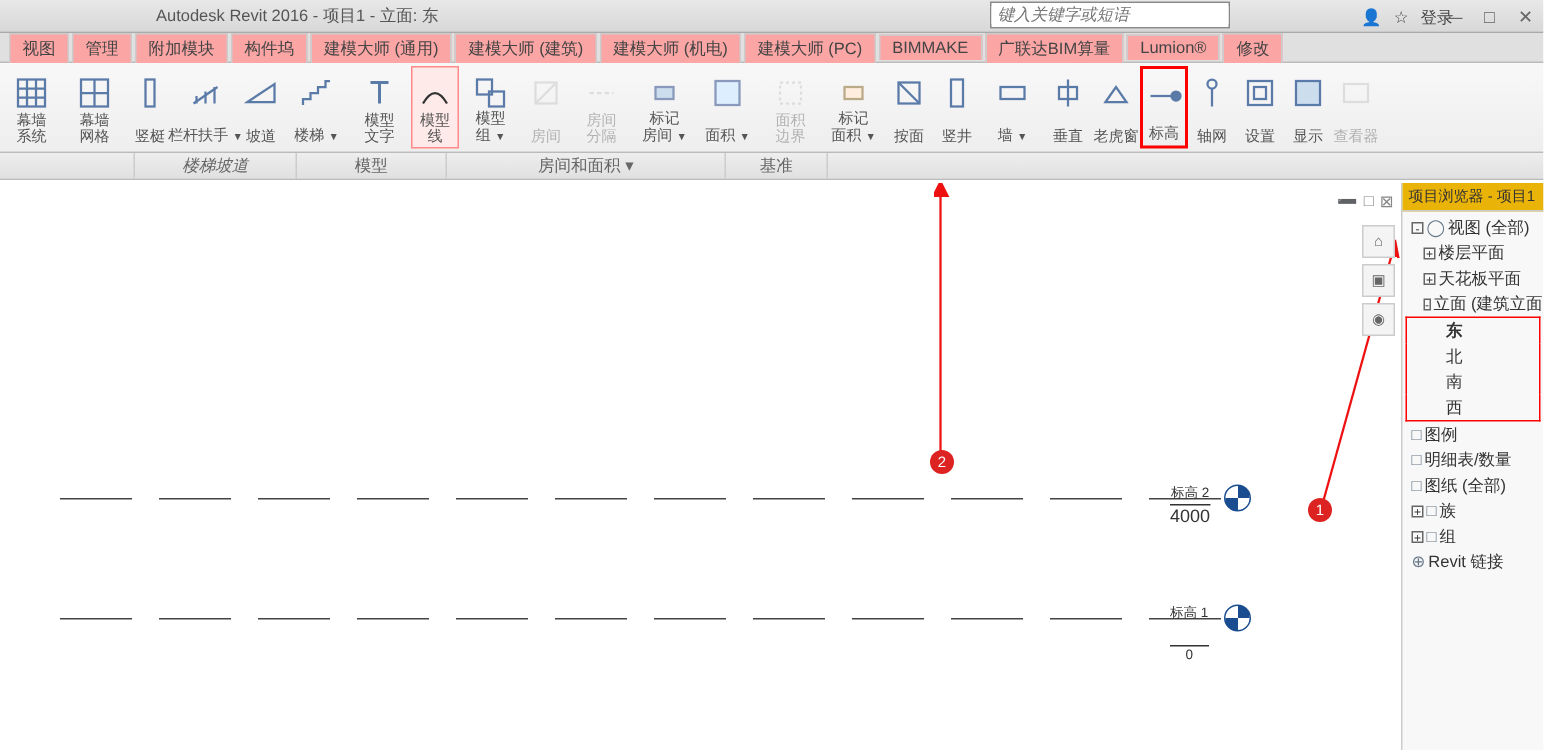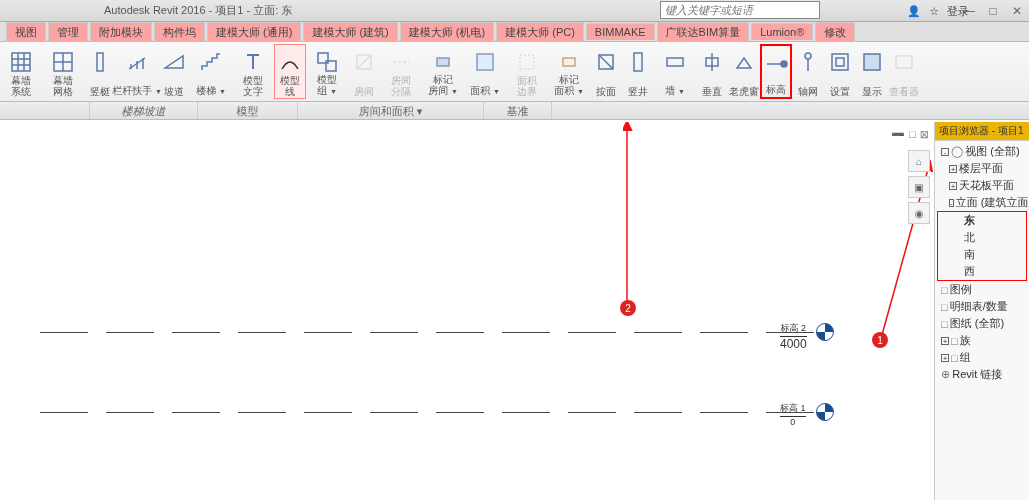--- a/index.html
+++ b/index.html
@@ -332,21 +332,21 @@
         <div class="dash"></div>
         <div class="dash"></div>
         <div class="dash"></div>
         <div class="dash"></div>
         <div class="dash"></div>
         <div class="dash"></div>
         <div class="dash"></div>
         <div class="dash"></div>
       </div>
       <div class="level-head" style="top: 280px; left: 780px;">
-        <div style="font-size:9px;border-bottom:1px solid #333;padding-bottom:1px">标高 1</div>
+        <div style="font-size:9px;border-bottom:1px solid #333;padding-bottom:15px">标高 1</div>
         <div style="font-size:9px">0</div>
       </div>
       <div class="level-marker" style="top: 281px; left: 816px;"></div>
     </div>
 
   <svg class="arrow-red" style="position:absolute;top:0;left:0;width:100%;height:100%;pointer-events:none">
     <defs>
       <marker id="arr" markerWidth="8" markerHeight="8" refX="6" refY="3" orient="auto">
         <path d="M0,0 L6,3 L0,6 Z" fill="#e11"></path>
       </marker>

